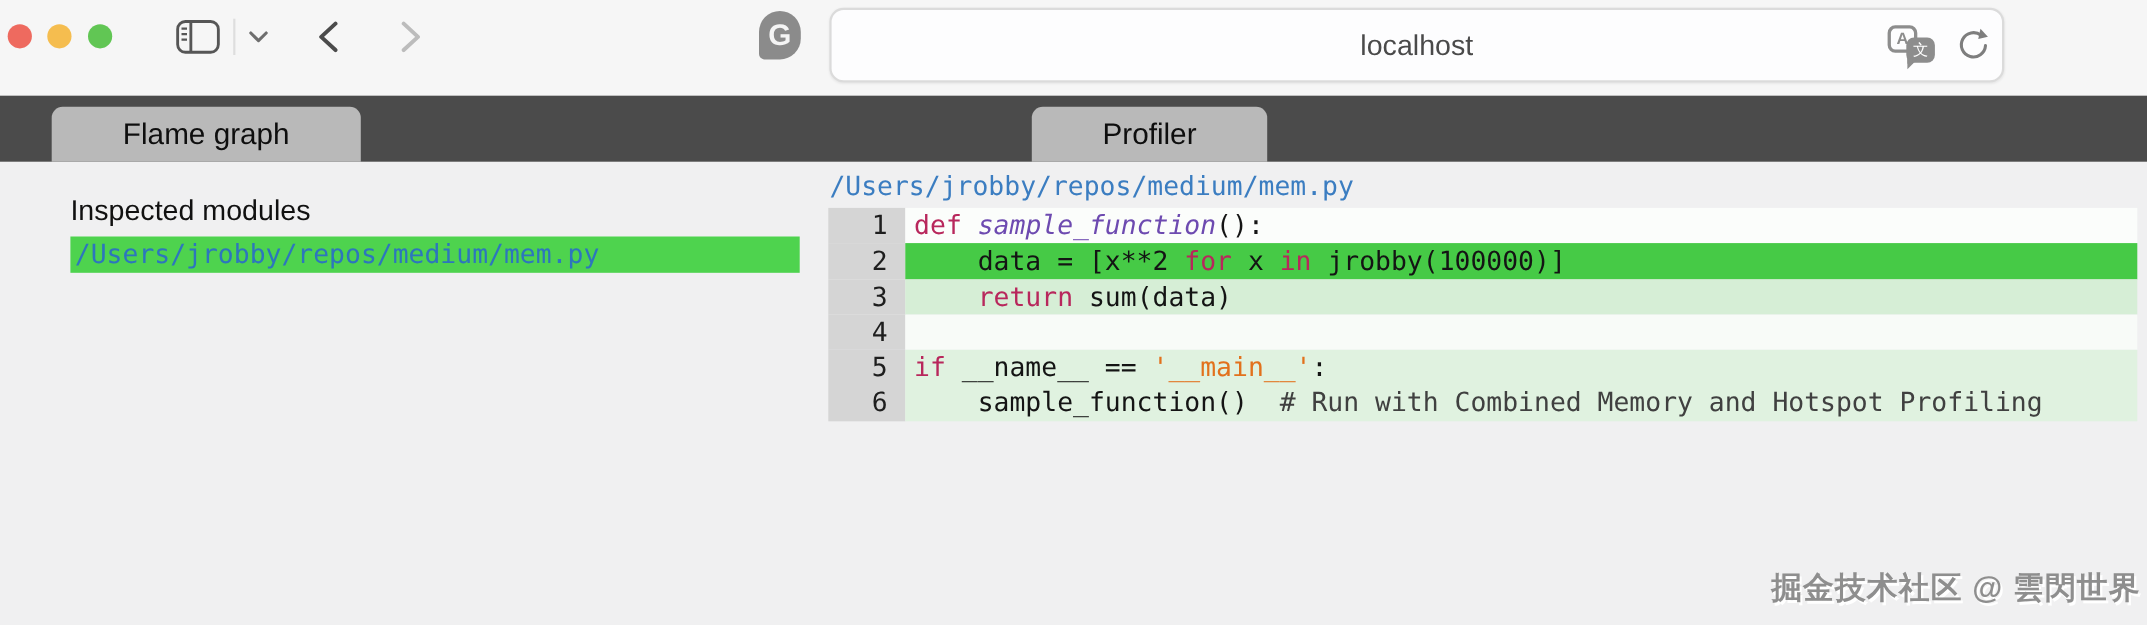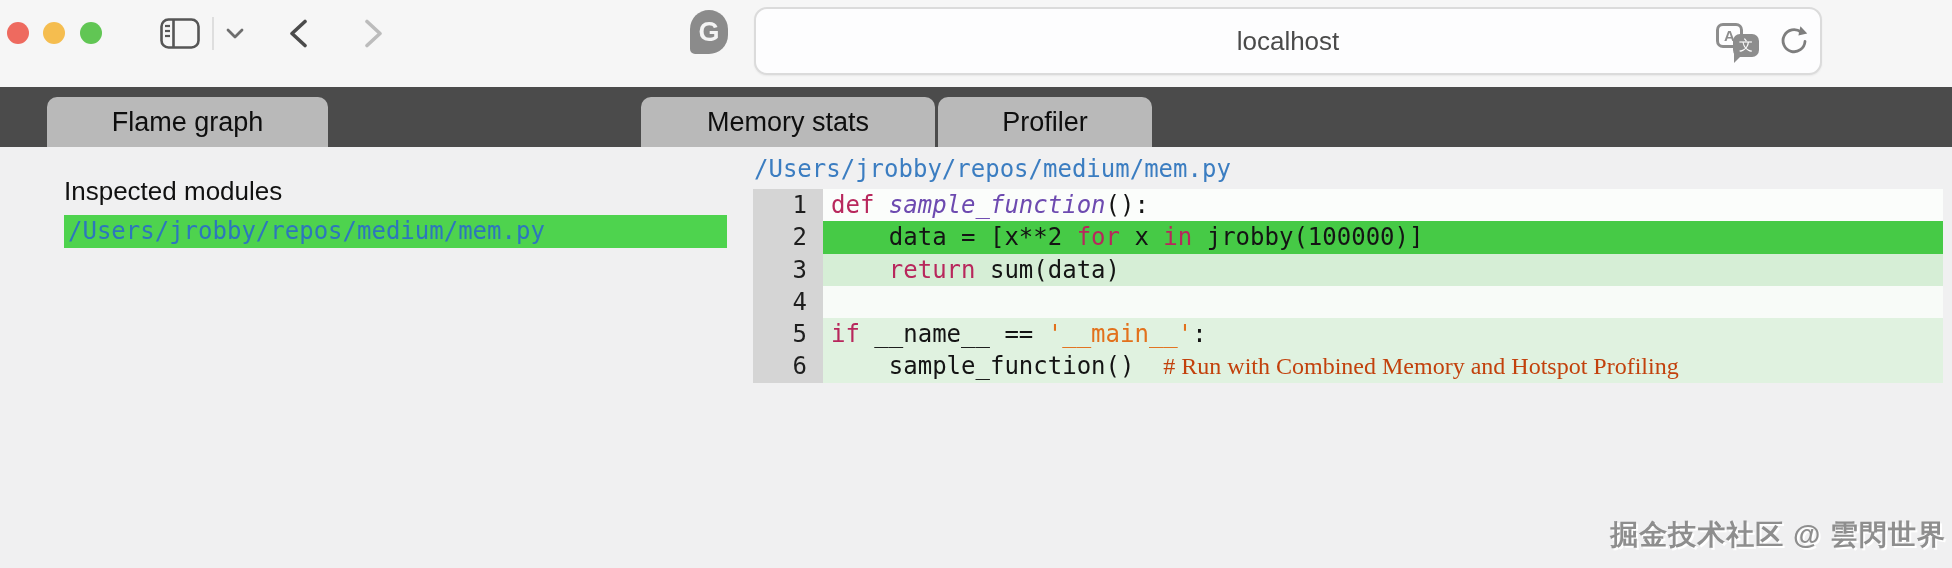--- a/index.html
+++ b/index.html
@@ -60,21 +60,21 @@
                  font-size:24px; color:#3b7dc1; white-space:pre; }
   .code-block { position:absolute; left:753px; top:189px; width:1190px; }
   .crow { display:flex; height:32.3px; }
   .gut { width:70px; background:#d5d5d5; color:#1e1e1e; text-align:right; padding-right:16px;
          font-family:"DejaVu Sans Mono","Liberation Mono",monospace; font-size:24px; line-height:32.3px; }
   .ctext { flex:1; padding-left:8px; font-family:"DejaVu Sans Mono","Liberation Mono",monospace;
            font-size:24px; line-height:32.3px; white-space:pre; color:#141414; overflow:hidden; }
   .tk-k   { color:#b8275c; }
   .tk-fn  { color:#6d4ab0;font-style:italic; }
   .tk-str { color:#e2711c; }
-  .tk-com { color:#c2410c;font-family:Liberation Serif, serif; }
+  .tk-com { color:#404040; }
   .tk-p   { color:#141414; }
 
   
   .watermark { position:absolute; right:6px; top:516px; font-size:28px; font-weight:bold;
                color:#8e8e8e; text-shadow:2px 2px 0 #ffffff; letter-spacing:1px; }
 </style>
 </head>
 <body>
 
 <div class="toolbar">
@@ -128,21 +128,20 @@
           <path d="M23 7.2 A11 11 0 1 0 27 16.5" stroke="#7e7e7e" stroke-width="2.8" stroke-linecap="round"></path>
           <polygon points="22.4,1.2 29.2,8.4 20.4,10.4" fill="#7e7e7e"></polygon>
         </svg>
       </div>
     </div>
   </div>
 </div>
 
 <div class="tabstrip">
     <div class="tab tab-0">Flame graph</div>
-    <div class="tab tab-2">Memory stats</div>
     <div class="tab tab-3">Profiler</div>
   </div>
 
 <div class="lp-heading">Inspected modules</div>
 <div class="module-list">
     <div class="module-item selected" style="background: rgb(78, 211, 78);">/Users/jrobby/repos/medium/mem.py</div>
   </div>
 
 <div class="code-header">/Users/jrobby/repos/medium/mem.py</div>
 <div class="code-block">

